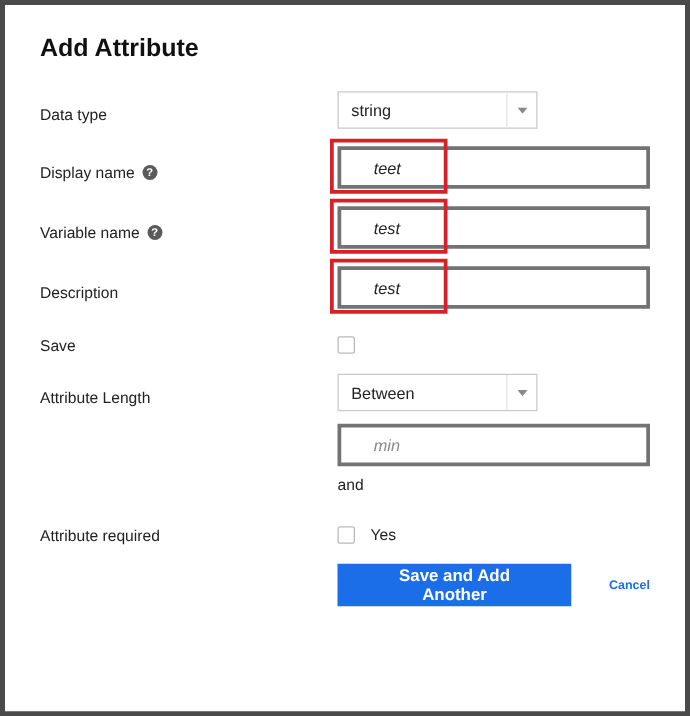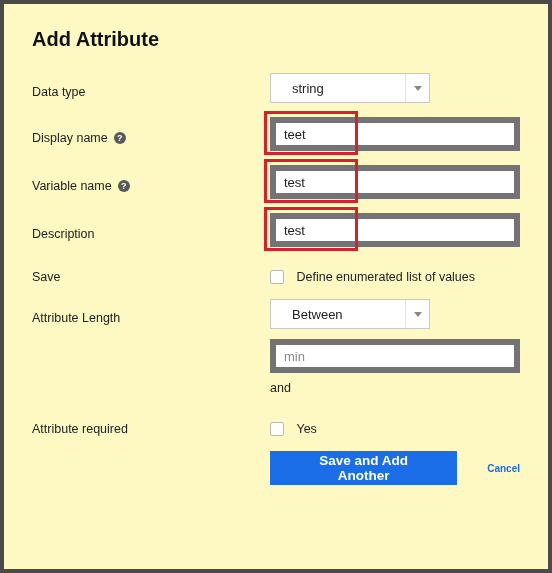--- a/index.html
+++ b/index.html
@@ -6,21 +6,21 @@
   body {
     margin: 0;
     padding: 0;
     font-family: -apple-system, BlinkMacSystemFont, "Segoe UI", Arial, sans-serif;
     background: #4a4a4a;
     width: 552px;
     height: 573px;
     overflow: hidden;
   }
   .modal {
-    background: #fef9c3;
+    background: #ffffff;
     margin: 4px;
     width: 544px;
     height: 565px;
     padding: 24px 28px 18px 28px;
     position: relative;
   }
   .title {
     font-size: 20px;
     font-weight: 700;
     color: #111;
@@ -44,21 +44,21 @@
   }
   .field-col {
     flex: 1;
     position: relative;
   }
   .select {
     width: 160px;
     height: 30px;
     border: 1px solid #c9c9c9;
     background: #fff;
-    padding: 0 26px 0 21px;
+    padding: 0 26px 0 10px;
     font-size: 13px;
     color: #222;
     position: relative;
     display: flex;
     align-items: center;
     cursor: pointer;
   }
   .select-caret {
     position: absolute;
     right: 0;
@@ -66,26 +66,27 @@
     width: 24px;
     height: 100%;
     display: flex;
     align-items: center;
     justify-content: center;
     border-left: 1px solid #e4e4e4;
   }
   .input {
     width: 100%;
     height: 34px;
-    border: 6px solid #737373;
-    padding: 0 8px;
+    border: 3px solid #737373;
+    padding: 0 26px;
     font-size: 13px;
     color: #222;
     outline: none;
     background:#fff;
+    font-style:italic;
   }
   .input::placeholder { color: #888; }
   .hl {
     position: absolute;
     border: 3px solid #d6202a;
     pointer-events: none;
   }
   .help-icon {
     width: 12px;
     height: 12px;
@@ -199,21 +200,20 @@
       <div class="hl" style="left:-6px; top:-6px; width:94px; height:44px;"></div>
     </div>
   </div>
 
   <div class="row">
     <div class="label-col">
       <span>Save</span>
     </div>
     <div class="field-col" style="padding-top:6px;">
       <span class="checkbox"></span>
-      <span class="chk-label">Define enumerated list of values</span>
     </div>
   </div>
 
   <div class="row tight">
     <div class="label-col">
       <span>Attribute Length</span>
     </div>
     <div class="field-col">
       <div class="select" style="position:relative;">
         <span>Between</span>

